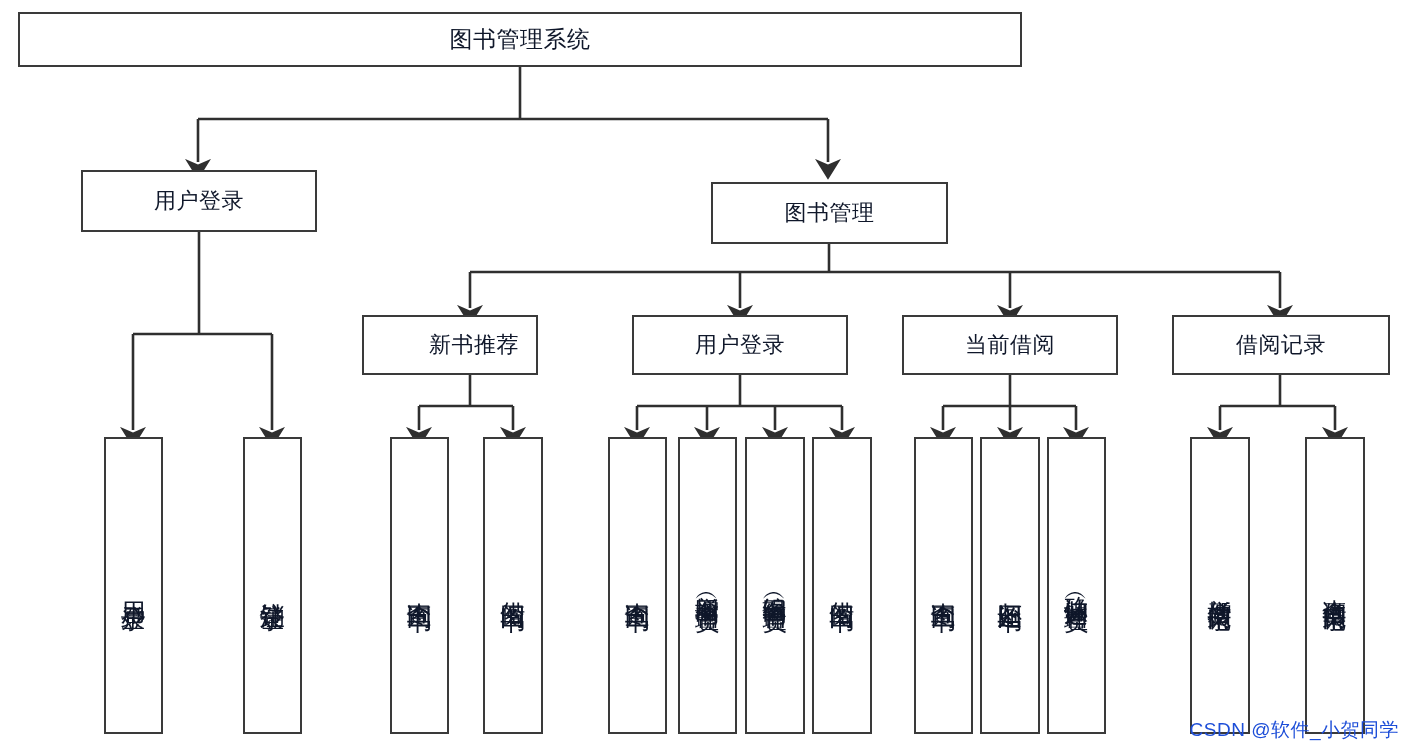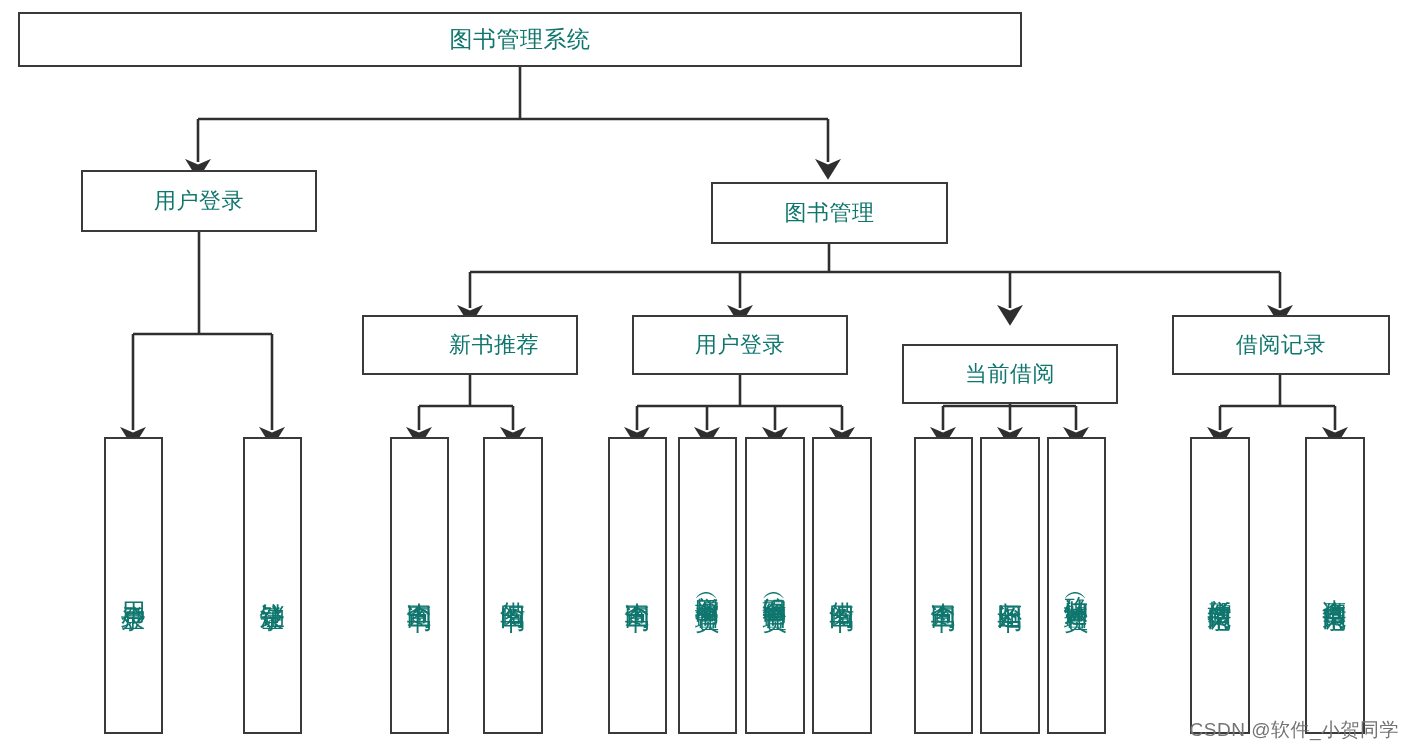--- a/index.html
+++ b/index.html
@@ -1,28 +1,28 @@
 <!DOCTYPE html>
 <html><head>
 <meta charset="utf-8">
 <style>
   html,body{margin:0;padding:0;background:#ffffff;}
   body{font-family:"Liberation Sans","DejaVu Sans",sans-serif;}
   #stage{position:relative;width:1405px;height:747px;background:#ffffff;overflow:hidden;}
   svg.wires{position:absolute;left:0;top:0;width:1405px;height:747px;pointer-events:none;}
   .node{position:absolute;box-sizing:border-box;background:#ffffff;border:2.5px solid #3a3a3a;
-        display:flex;align-items:center;justify-content:center;color:#0f766e;}
+        display:flex;align-items:center;justify-content:center;color:#0f172a;}
   .node .lbl{display:block;text-align:center;line-height:1.18;}
   .h-node .lbl{font-size:22px;letter-spacing:.5px;}
   .root .lbl{font-size:23px;}
   .leaf{padding:6px 2px;}
   .leaf .lbl{writing-mode:vertical-rl;text-orientation:upright;font-size:25px;line-height:1.05;
              letter-spacing:2px;white-space:pre;}
   .leaf.tall .lbl{font-size:24px;}
-  .watermark{position:absolute;right:6px;bottom:4px;color:#737373;font-size:19px;
+  .watermark{position:absolute;right:6px;bottom:4px;color:#1d4ed8;font-size:19px;
              letter-spacing:.5px;white-space:nowrap;text-align:right;}
 </style>
 </head>
 <body>
 
 <div id="stage">
 
   <svg class="wires" viewBox="0 0 1405 747">
     <defs>
       <marker id="arw" markerWidth="9" markerHeight="10" refX="1.2" refY="5" orient="auto" markerUnits="strokeWidth">
@@ -77,27 +77,27 @@
     <span class="lbl">图书管理系统</span>
   </div>
 
   <div class="node h-node" style="left:81px;top:170px;width:236px;height:62px;">
     <span class="lbl">用户登录</span>
   </div>
   <div class="node h-node" style="left:711px;top:170px;width:237px;height:62px;margin-top:12px;">
     <span class="lbl">图书管理</span>
   </div>
 
-  <div class="node h-node" style="left:362px;top:315px;width:216px;height:60px;padding-left:48px;">
+  <div class="node h-node" style="left:362px;top:315px;width:176px;height:60px;padding-left:48px;">
     <span class="lbl">新书推荐</span>
   </div>
   <div class="node h-node" style="left:632px;top:315px;width:216px;height:60px;">
     <span class="lbl">用户登录</span>
   </div>
-  <div class="node h-node" style="left:902px;top:315px;width:216px;height:60px;margin-top:29px;">
+  <div class="node h-node" style="left:902px;top:315px;width:216px;height:60px;">
     <span class="lbl">当前借阅</span>
   </div>
   <div class="node h-node" style="left:1172px;top:315px;width:218px;height:60px;">
     <span class="lbl">借阅记录</span>
   </div>
 
   <div class="node leaf" style="left:104px;top:437px;width:59px;height:297px;">
     <span class="lbl">用户登录</span>
   </div>
   <div class="node leaf" style="left:243px;top:437px;width:59px;height:297px;">

